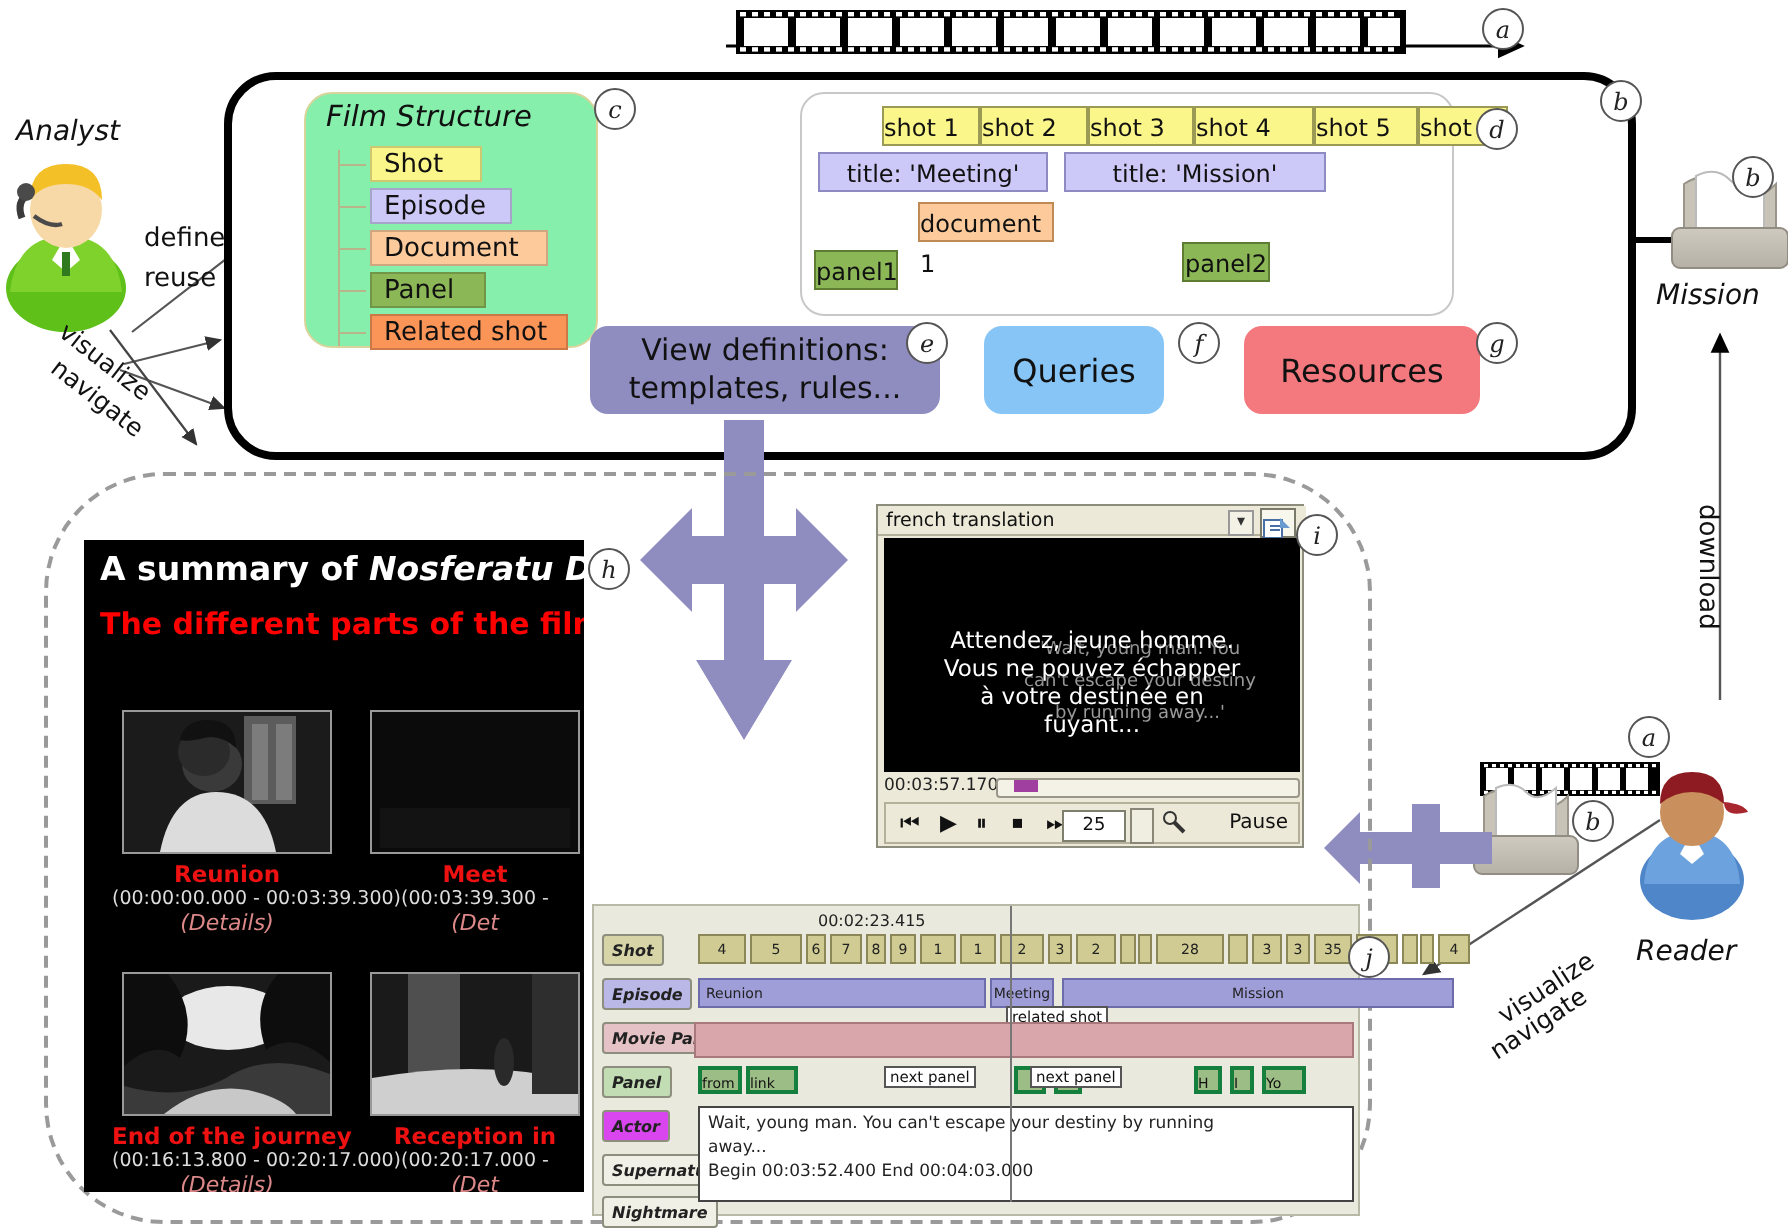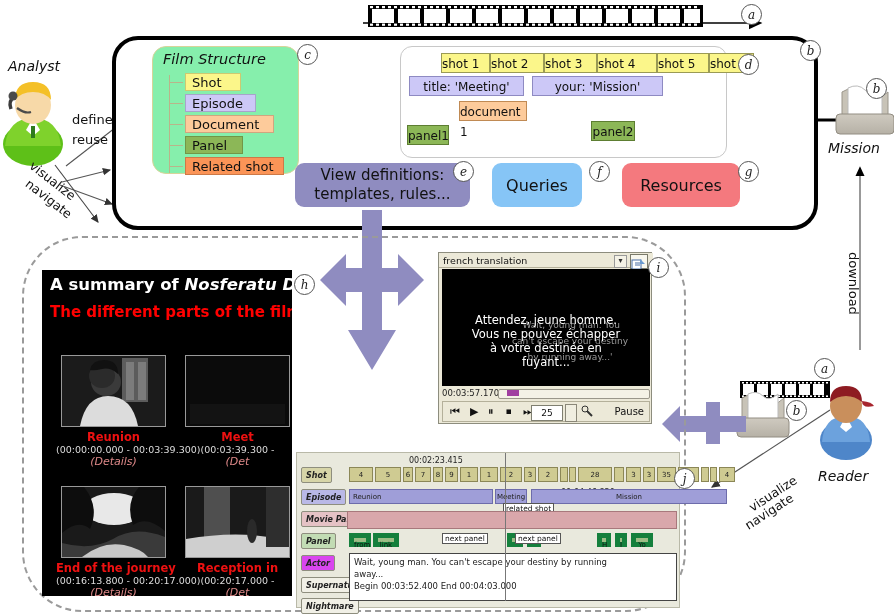--- a/index.html
+++ b/index.html
@@ -105,22 +105,22 @@
       border-radius:2px;color:#222;box-sizing:border-box;}
   .tl-ruler{position:absolute;left:50px;top:2px;width:330px;height:14px;font-size:8px;color:#222;}
   .tl-time{position:absolute;top:1px;white-space:nowrap;}
   .tl-row{position:absolute;left:50px;width:330px;box-sizing:border-box;}
   .tl-shot{position:absolute;top:0;height:15px;background:#cfcb92;border:1px solid #8b8757;
       font-size:7px;color:#222;text-align:center;line-height:15px;box-sizing:border-box;}
   .tl-ep{position:absolute;top:0;height:15px;background:#9f9ed8;border:1px solid #6d6cab;
       font-size:7px;color:#222;text-align:center;line-height:15px;box-sizing:border-box;}
   #tl-moviepart{position:absolute;left:50px;top:58px;width:330px;height:18px;background:#d9a7ab;
       border:1px solid #a8787c;box-sizing:border-box;}
-  .tl-pnl{position:absolute;height:14px;background:#9dbd86;border:5px solid #15803d;font-size:7px;
-      line-height:14px;text-align:center;color:#111;box-sizing:border-box;}
+  .tl-pnl{position:absolute;height:14px;background:#9dbd86;border:2px solid #15803d;font-size:7px;
+      line-height:14px;color:#111;box-sizing:border-box;}
   .tl-callout{position:absolute;background:#fff;border:1px solid #555;font-size:7.5px;
       padding:0 2px;color:#111;white-space:nowrap;}
   #tl-detail{position:absolute;left:52px;top:100px;width:328px;height:48px;background:#fff;
       border:1px solid #444;box-sizing:border-box;padding:2px 4px;font-size:8.5px;
       line-height:12px;color:#222;}
   #tl-cursor{position:absolute;left:208px;top:0;width:1px;height:148px;background:#777;}
 
   
   .person-label{position:absolute;font-style:italic;font-size:14px;color:#111;}
   .arrow-text{position:absolute;font-size:13px;color:#111;}
@@ -447,21 +447,21 @@
 
 <div id="annot-panel" class="abs">
   <div class="shotbox" style="left:8px;width:49px;">shot 1</div>
   <div class="shotbox" style="left:57px;width:54px;">shot 2</div>
   <div class="shotbox" style="left:111px;width:53px;">shot 3</div>
   <div class="shotbox" style="left:164px;width:60px;">shot 4</div>
   <div class="shotbox" style="left:224px;width:52px;">shot 5</div>
   <div class="shotbox" style="left:276px;width:45px;">shot 6</div>
 
   <div class="titlebox" style="left:8px;width:115px;">title: 'Meeting'</div>
-  <div class="titlebox" style="left:131px;width:131px;">your: 'Mission'</div>
+  <div class="titlebox" style="left:131px;width:131px;">title: 'Mission'</div>
 
   <div class="docbox" style="left:58px;top:54px;width:68px;">document 1</div>
 
   <div class="panelbox" style="left:6px;top:78px;width:42px;">panel1</div>
   <div class="panelbox" style="left:190px;top:74px;width:44px;">panel2</div>
 </div>
 
 <div id="view-def" class="actionbox abs">
   <div>
     <div>View definitions:</div>

